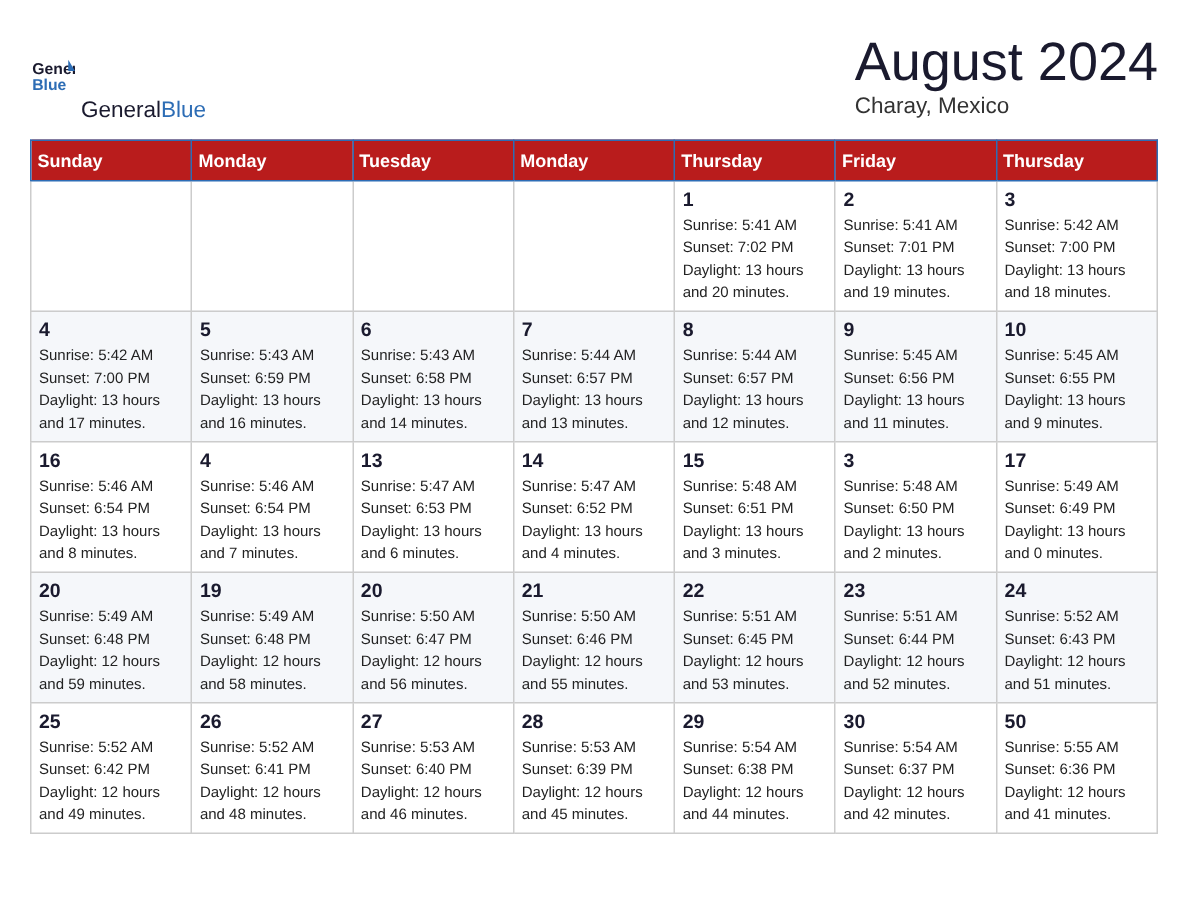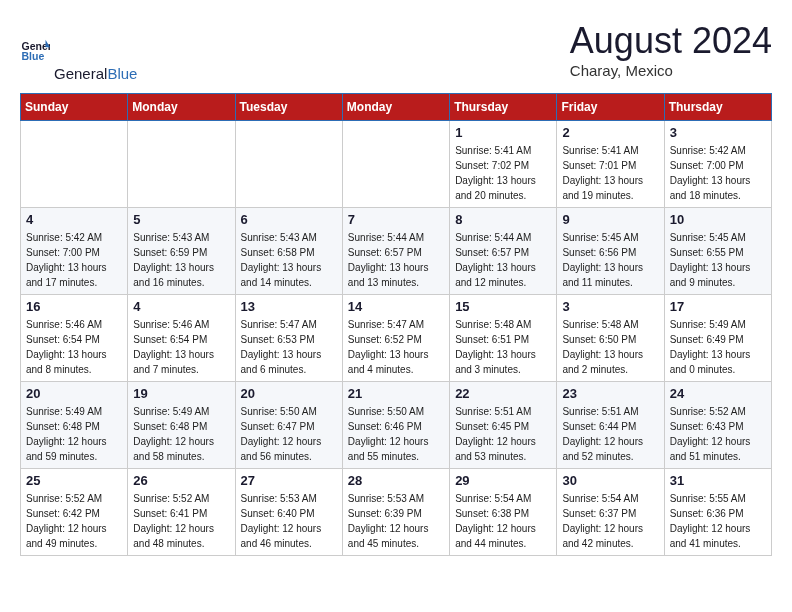--- a/index.html
+++ b/index.html
@@ -244,18 +244,18 @@
         </td>
         <td>
           <div class="day-num">29</div>
           <div class="day-info">Sunrise: 5:54 AM<br>Sunset: 6:38 PM<br>Daylight: 12 hours and 44 minutes.</div>
         </td>
         <td>
           <div class="day-num">30</div>
           <div class="day-info">Sunrise: 5:54 AM<br>Sunset: 6:37 PM<br>Daylight: 12 hours and 42 minutes.</div>
         </td>
         <td>
-          <div class="day-num">31</div>
+          <div class="day-num">50</div>
           <div class="day-info">Sunrise: 5:55 AM<br>Sunset: 6:36 PM<br>Daylight: 12 hours and 41 minutes.</div>
         </td>
       </tr>
     </tbody>
 </table>
 
 </body></html>

